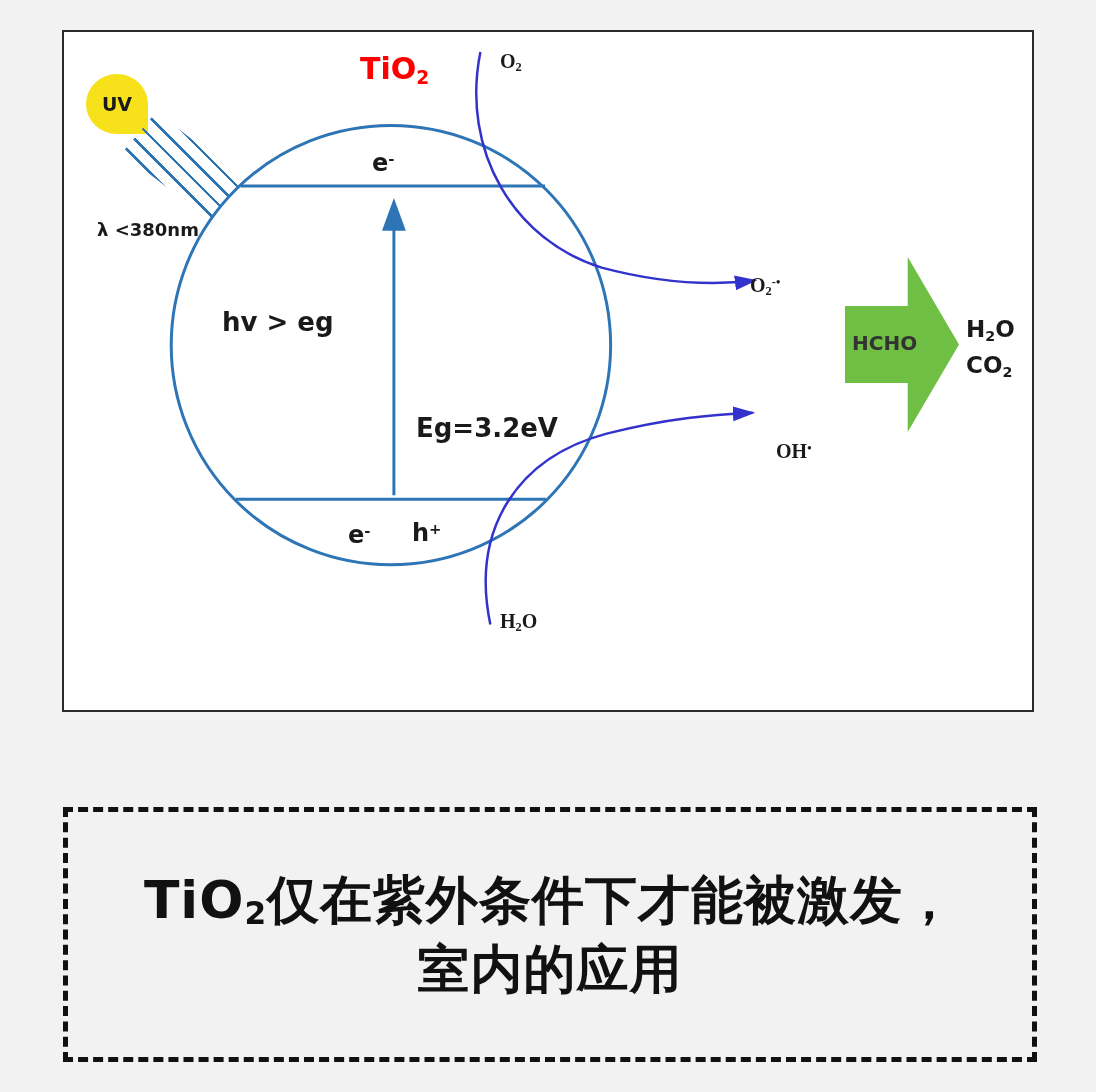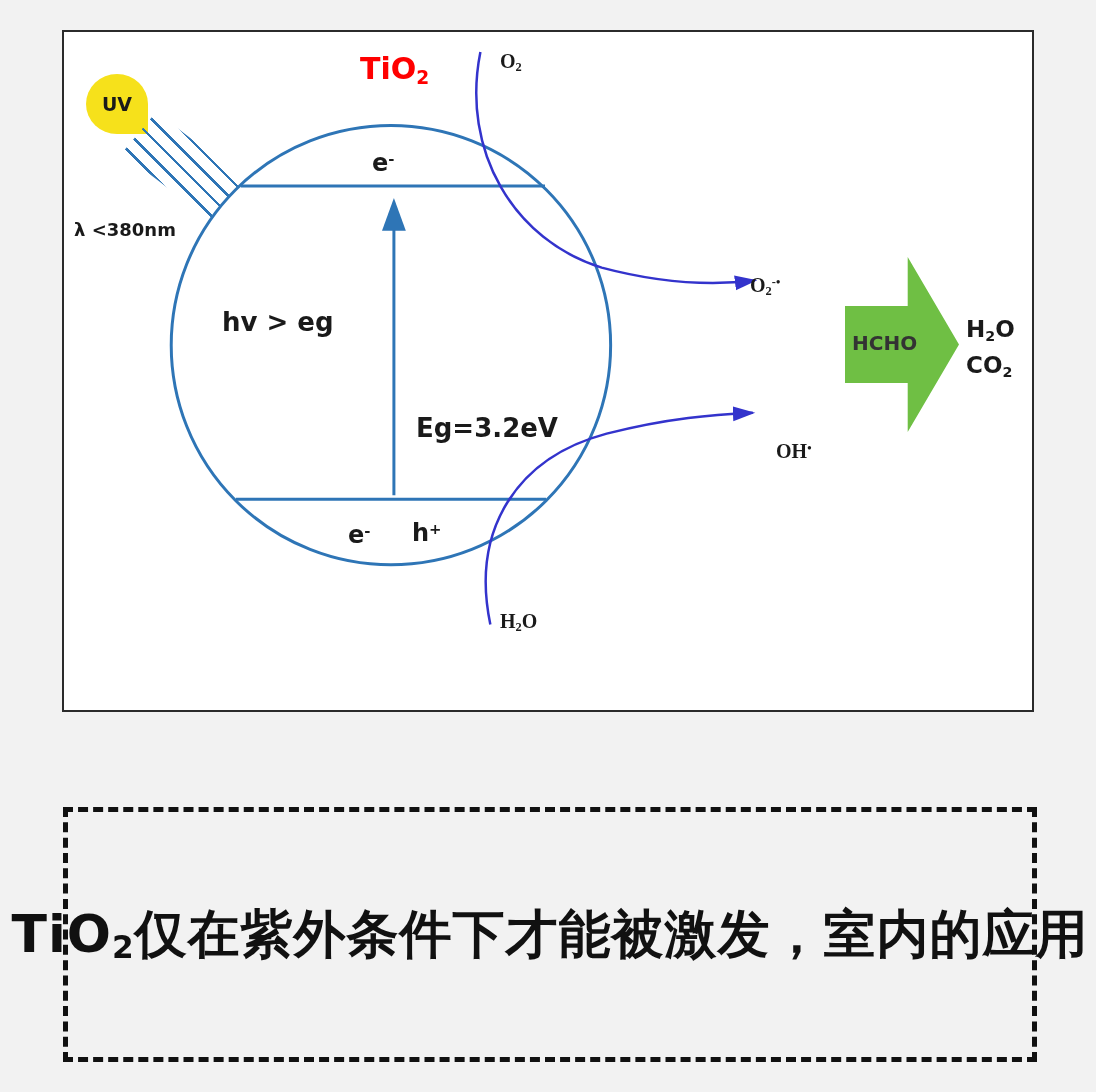--- a/index.html
+++ b/index.html
@@ -16,21 +16,21 @@
   .diagram-svg{position:absolute;left:0;top:0;width:100%;height:100%;}
   .lbl{
     position:absolute;font-weight:bold;color:#1a1a1a;white-space:nowrap;line-height:1.1;
   }
   .lbl sub{font-size:62%;vertical-align:-0.25em;}
   .lbl sup{font-size:62%;vertical-align:0.45em;}
   .title-red{color:#ff0000;font-size:30px;}
   .chem{font-size:20px;font-family:Liberation Serif, serif;}
   .carrier{font-size:24px;}
   .big-eq{font-size:26px;}
-  .wavelength{font-size:18px;}
+  .wavelength{font-size:18px;margin-left:23px;}
   .uv-badge{
     position:absolute;left:22px;top:42px;width:62px;height:60px;
     background:#f6e11b;border-radius:50% 50% 0 50%;
     display:flex;align-items:center;justify-content:center;
     font-weight:bold;font-size:19px;color:#1a1a1a;
   }
   .uv-rays{
     position:absolute;left:58px;top:80px;width:122px;height:108px;
     background:repeating-linear-gradient(45deg,#2e75b6 0 2.5px,transparent 2.5px 13px);
     clip-path:polygon(28% 0,100% 62%,72% 100%,0 38%);
@@ -38,21 +38,21 @@
   .green-arrow{
     position:absolute;left:781px;top:225px;width:114px;height:175px;
     background:#6fbf44;
     clip-path:polygon(0% 28%,55% 28%,55% 0%,100% 50%,55% 100%,55% 72%,0% 72%);
   }
   .hcho-lbl{font-size:20px;color:#333333;}
   .products{font-size:23px;line-height:1.55;}
   .caption-box{
     position:absolute;left:63px;top:807px;width:974px;height:255px;
     border:5px dashed #111111;box-sizing:border-box;
-    display:flex;align-items:center;justify-content:center;
+    display:flex;flex-direction:column;align-items:center;justify-content:center;
     background:#f2f2f2;
   }
   .caption-line{
     font-size:52px;font-weight:bold;color:#111111;line-height:1.32;
     white-space:nowrap;letter-spacing:1px;
   }
   .caption-line sub{font-size:60%;vertical-align:-0.2em;}
 </style>
 </head>
 <body>

